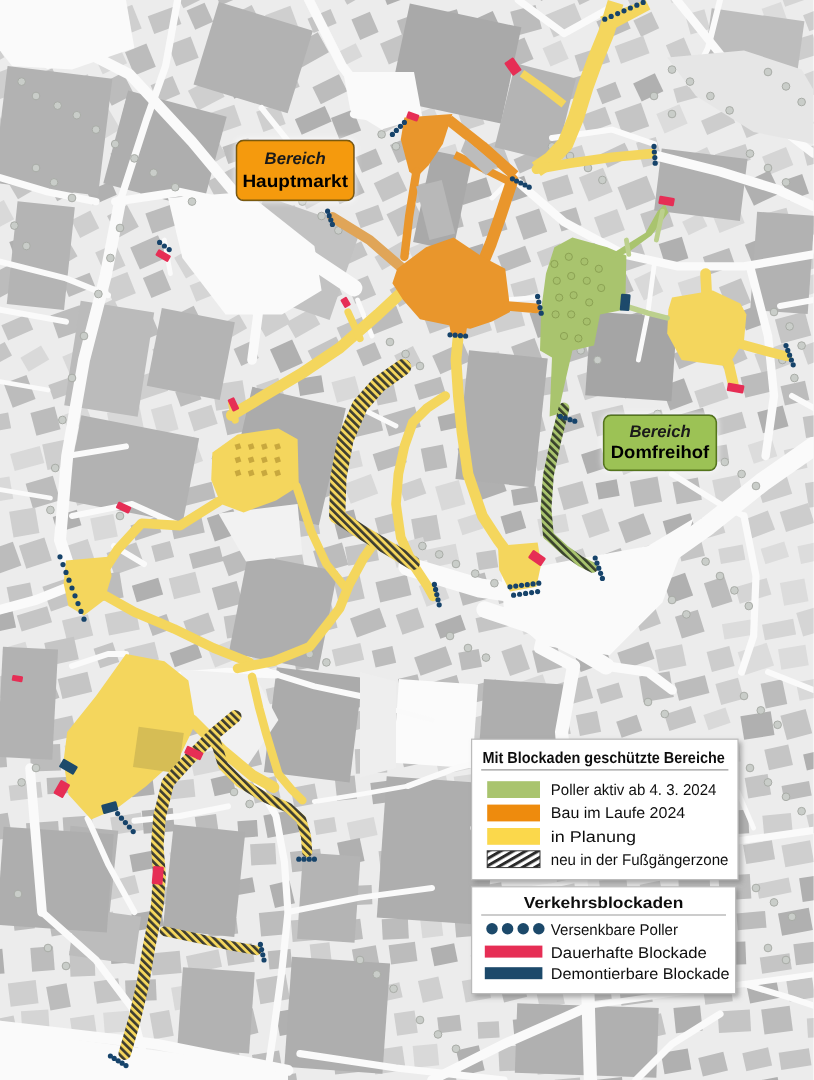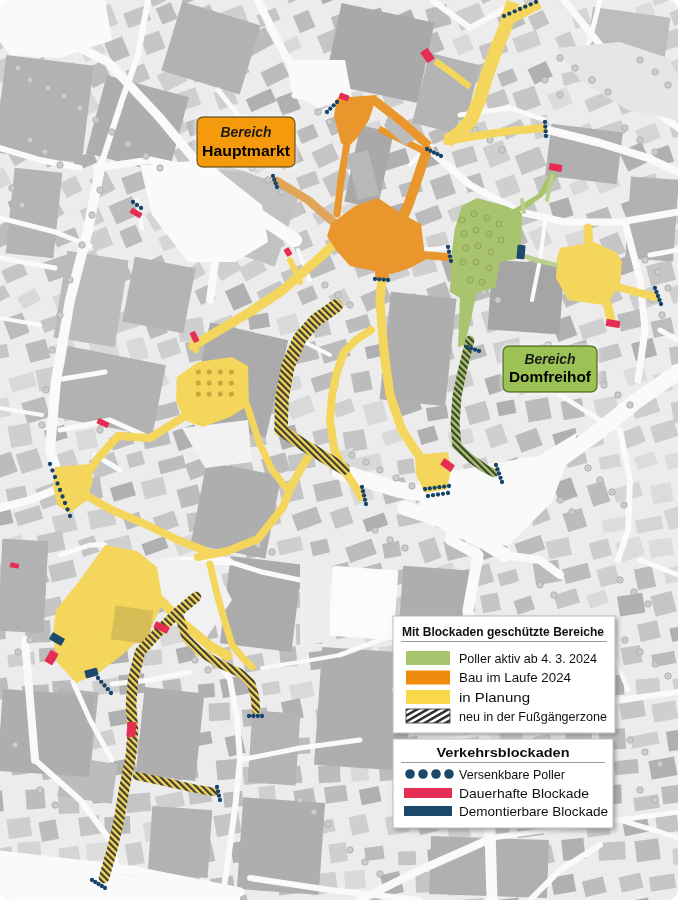--- a/index.html
+++ b/index.html
@@ -1,15 +1,15 @@
 <!DOCTYPE html>
 <html><head><meta charset="utf-8"><title>Karte</title>
 <style>
 html,body{margin:0;padding:0;background:#fff;font-family:"Liberation Sans",sans-serif;}
-#wrap{width:678px;height:900px;overflow:hidden;border-radius:10px;}
+#wrap{width:678px;height:900px;overflow:hidden;}
 </style></head>
 <body>
 <div id="wrap"><svg xmlns="http://www.w3.org/2000/svg" width="678" height="900" viewBox="0 0 678 900">
       <defs>
 <pattern id="hy" width="4.6" height="4.6" patternUnits="userSpaceOnUse" patternTransform="rotate(-45)">
 <rect width="4.6" height="4.6" fill="#f4d65d"></rect>
           <rect width="2.2" height="4.6" fill="#3c3c30"></rect>
 </pattern>
 <pattern id="hg" width="4.6" height="4.6" patternUnits="userSpaceOnUse" patternTransform="rotate(-45)">
 <rect width="4.6" height="4.6" fill="#a9c46e"></rect>

